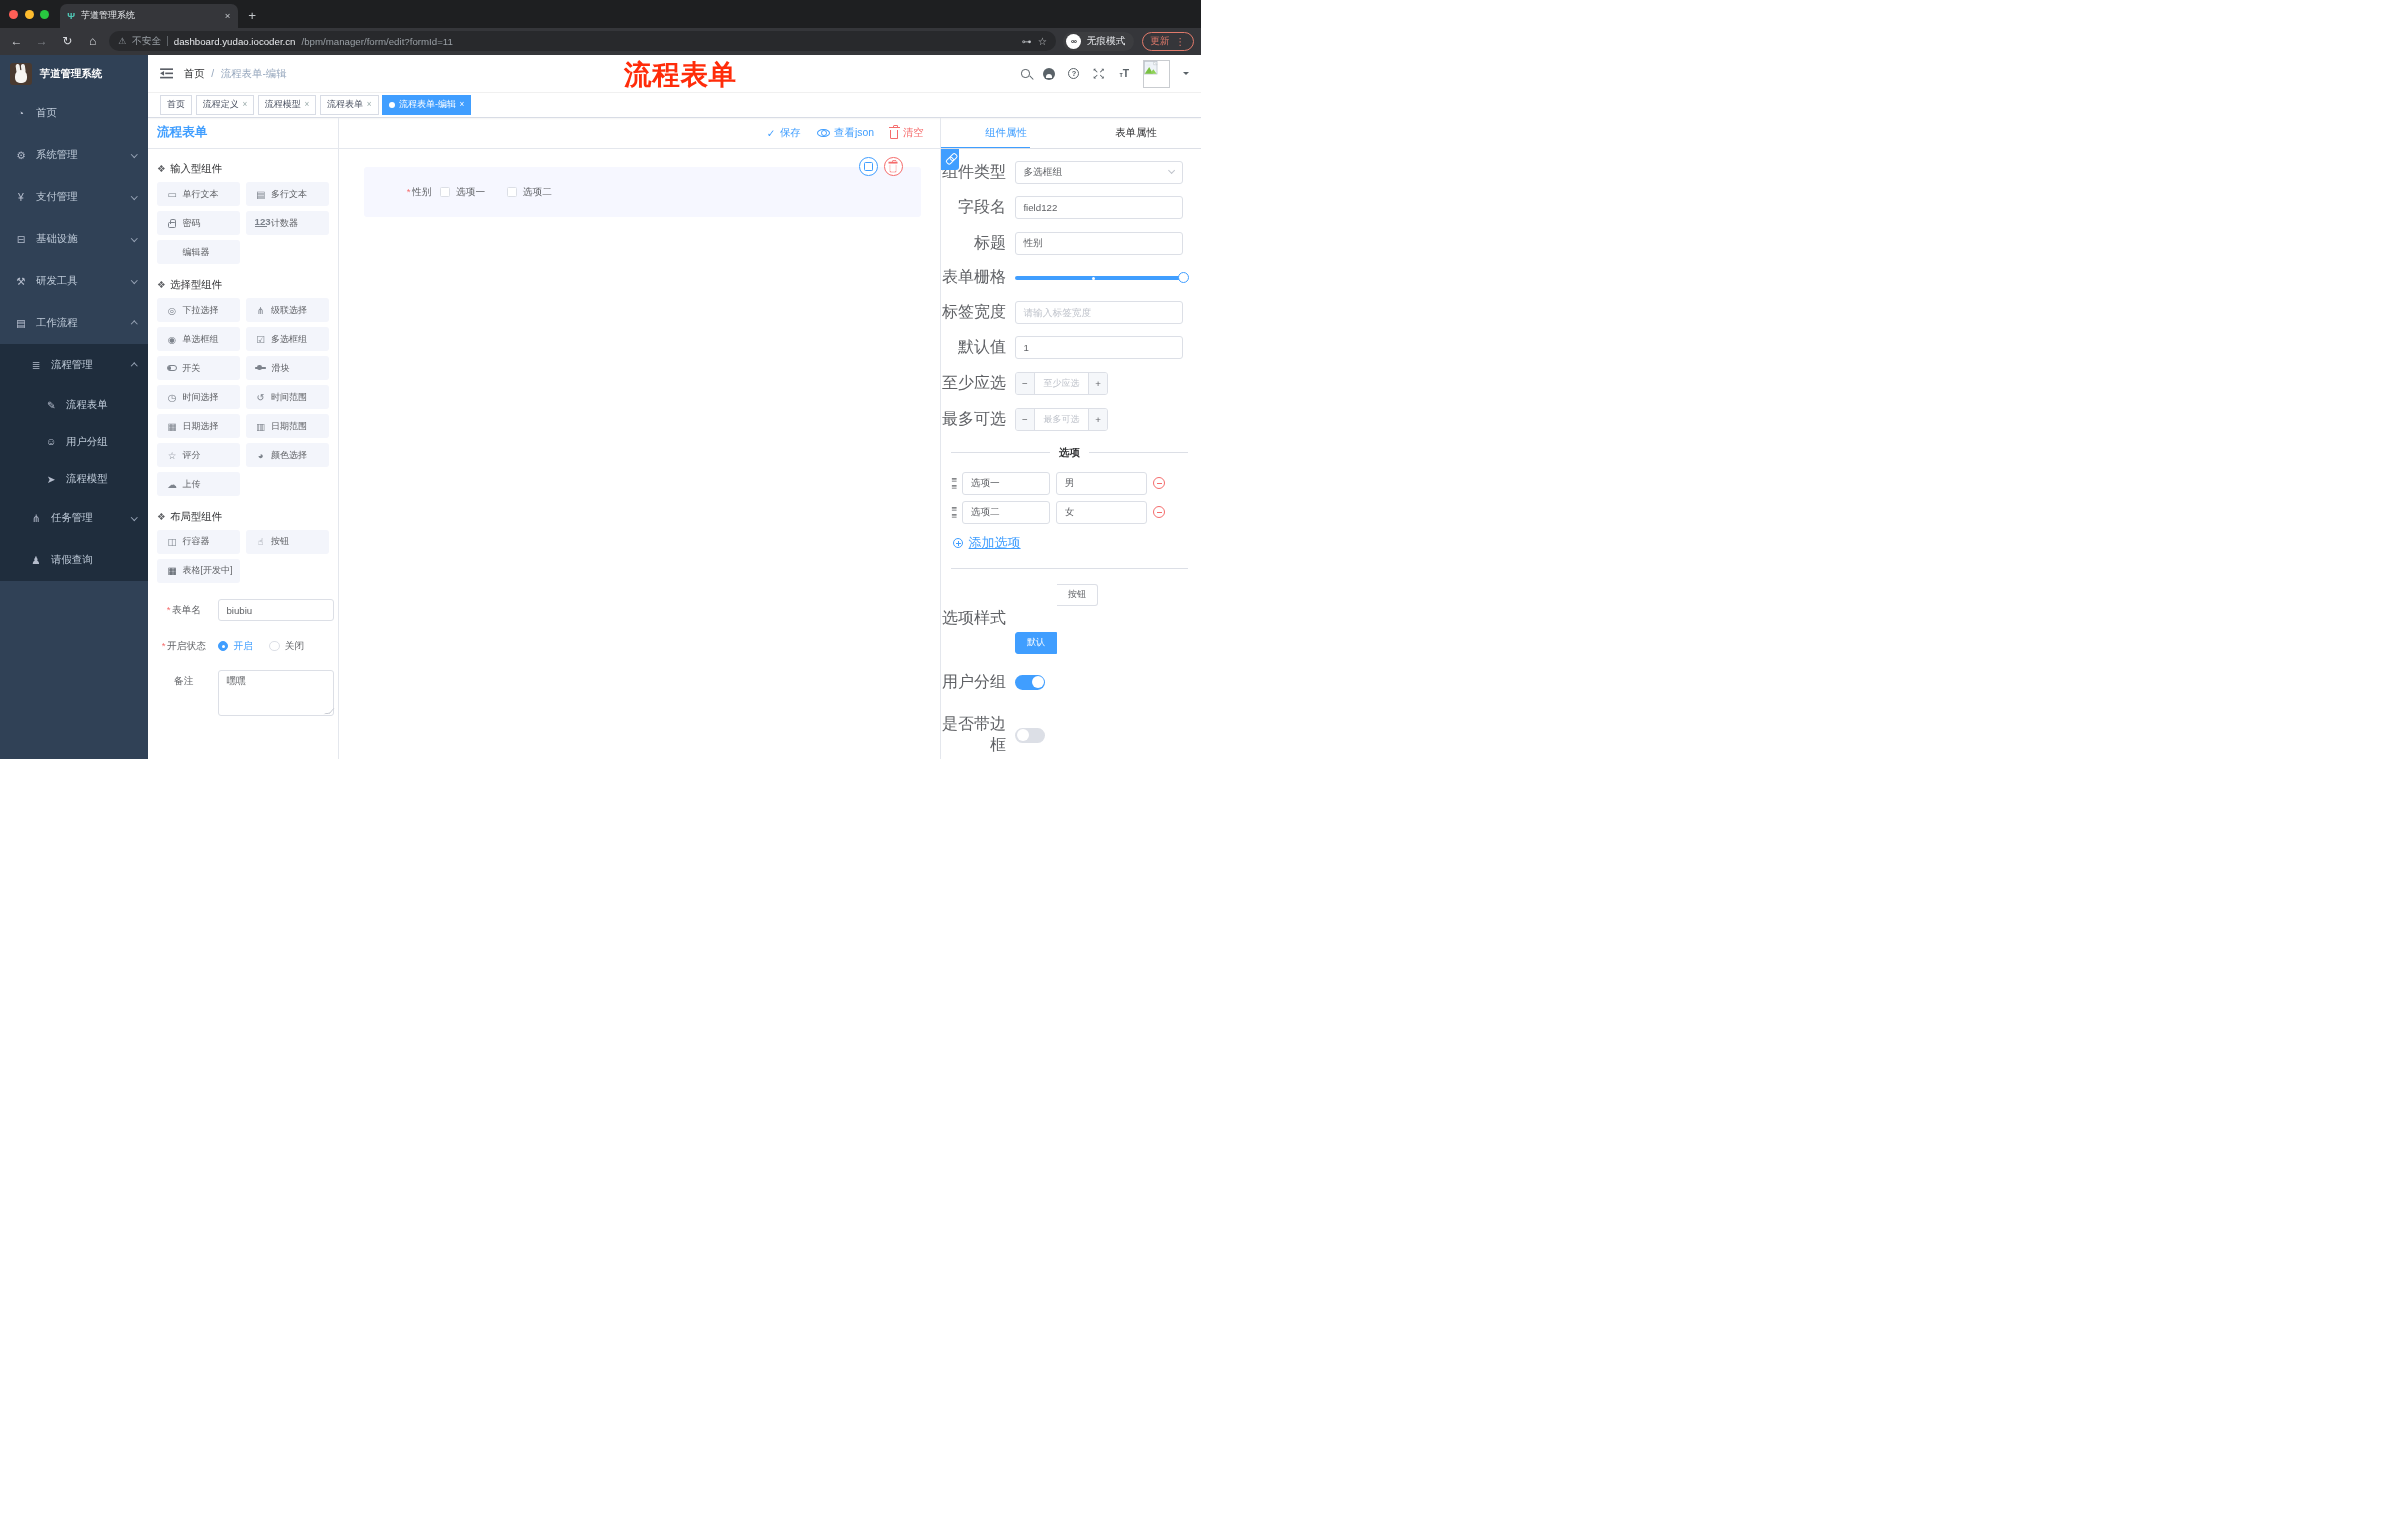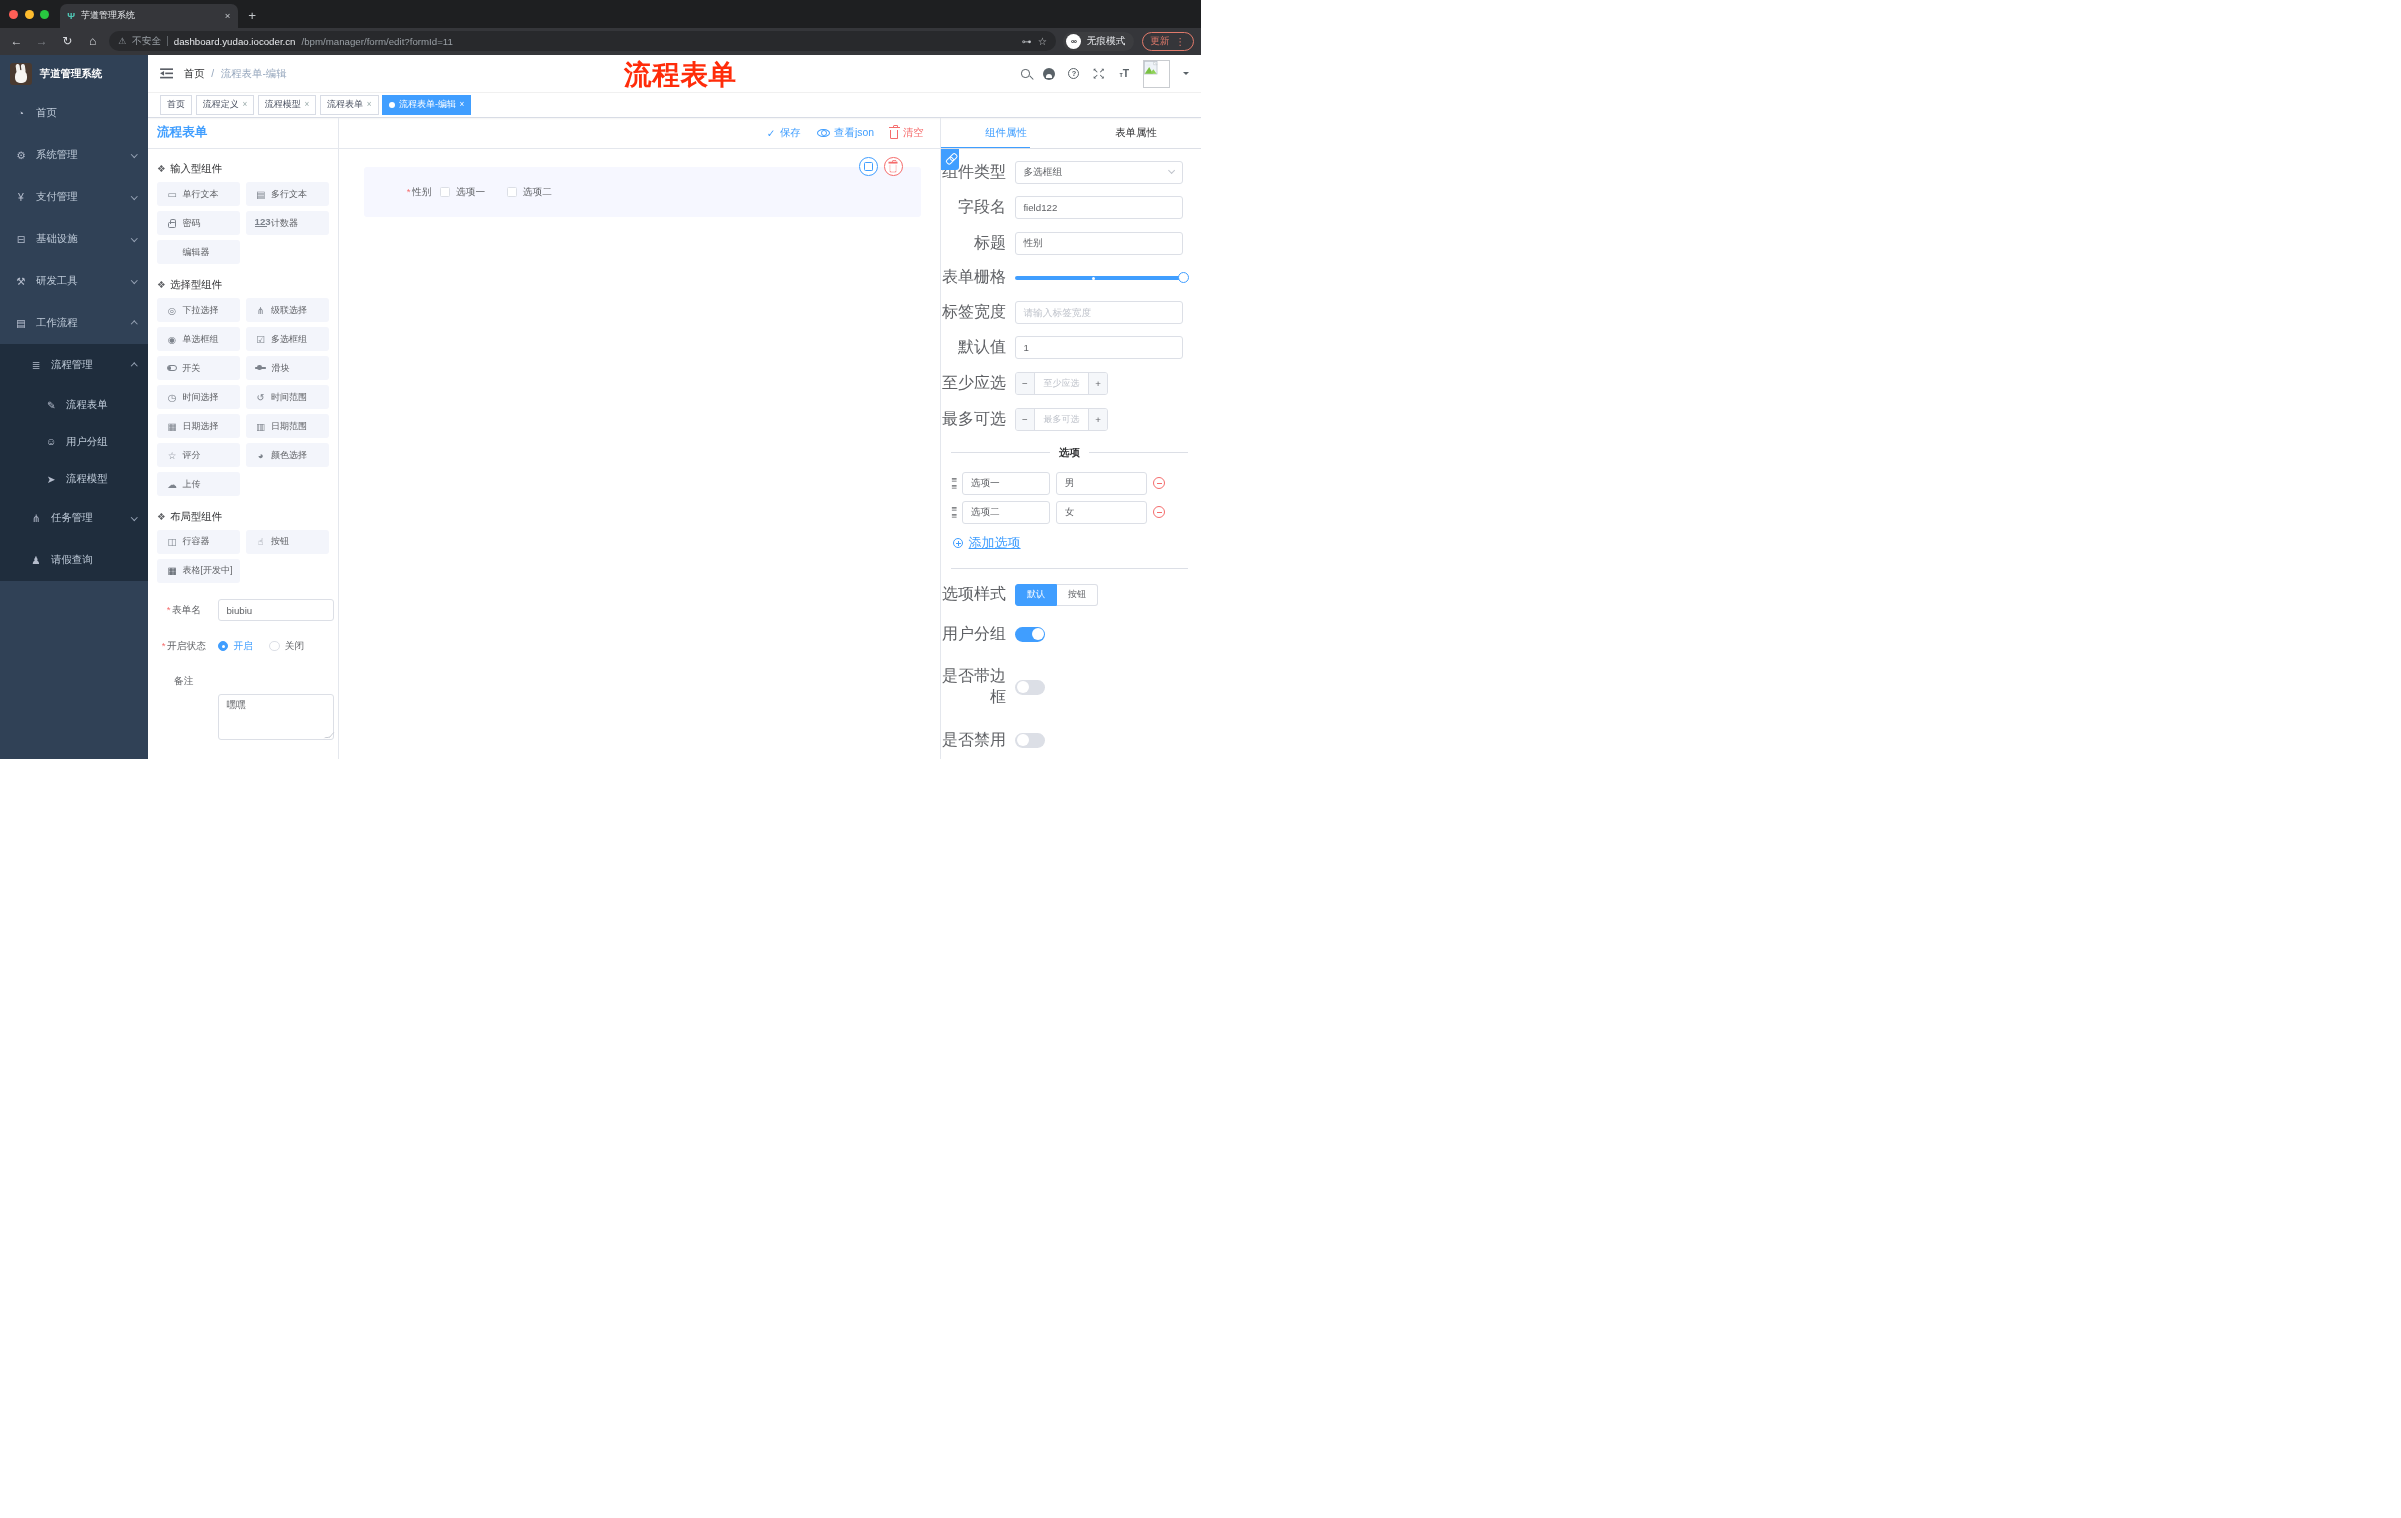--- a/index.html
+++ b/index.html
@@ -106,21 +106,21 @@
   .req { color:#f56c6c; margin-right:1.5px; }
   .tin { height:22px; border:0.7px solid #dcdfe6; border-radius:3px; font-size:9.7px; color:#606266; padding:0 7.4px; width:116px; font-family:inherit; }
   .tin::placeholder { color:#c0c4cc; }
   .radios { display:flex; align-items:center; gap:16.3px; line-height:22px; }
   .radio { display:flex; align-items:center; gap:5.2px; cursor:pointer; }
   .rdot { width:10.4px; height:10.4px; border-radius:50%; flex:none; }
   .rdot.on { background:#409eff; border:0.7px solid #409eff; position:relative; }
   .rdot.on::after { content:''; position:absolute; left:3px; top:3px; width:3px; height:3px; border-radius:50%; background:#fff; }
   .rdot.off { background:#fff; border:0.7px solid #dcdfe6; }
   .radio .on-lb { color:#409eff; }
-  .tarea { width:116px; height:46px; border:0.7px solid #dcdfe6; border-radius:3px; font-size:9.7px; color:#606266; padding:3.7px 7.4px; resize:none; font-family:inherit; position:relative;margin-top:24px; }
+  .tarea { width:116px; height:46px; border:0.7px solid #dcdfe6; border-radius:3px; font-size:9.7px; color:#606266; padding:3.7px 7.4px; resize:none; font-family:inherit; position:relative; }
   .ta-wrap { position:relative; }
   .ta-wrap::after { content:''; position:absolute; right:2.2px; bottom:3.7px; width:5.2px; height:5.2px; border-right:1.1px solid #c0c4cc; border-bottom:1.1px solid #c0c4cc; transform:skew(-45deg) rotate(-8deg); clip-path:polygon(100% 0,100% 100%,0 100%); }
 
   
   .canvas { flex:1; display:flex; flex-direction:column; min-width:0; }
   .cv-toolbar { height:30.5px; border-bottom:0.7px solid #e4e7ed; display:flex; align-items:center; justify-content:flex-end; gap:16.3px; padding:0 16.3px; font-size:10.4px; }
   .tbtn { display:flex; align-items:center; gap:4.5px; cursor:pointer; color:#409eff; }
   .tbtn.red { color:#f56c6c; }
   .icon-eye { width:12.6px; height:8.2px; border:1.2px solid #409eff; border-radius:50%; position:relative; }
   .icon-eye::after { content:''; position:absolute; left:3px; top:0.7px; width:3.7px; height:3.7px; border:1.2px solid #409eff; border-radius:50%; }
@@ -183,21 +183,21 @@
   .minus::after { content:''; position:absolute; left:2.2px; top:4.5px; width:5.2px; height:1.2px; background:#f56c6c; }
   .addopt { display:flex; align-items:center; gap:5.2px; color:#409eff; font-size:13px; margin:10.4px 0 0 12px; cursor:pointer;text-decoration:underline; }
   .plus { width:10.4px; height:10.4px; border:1px solid #409eff; border-radius:50%; position:relative; flex:none; }
   .plus::before { content:''; position:absolute; left:2.1px; top:4.1px; width:4.8px; height:1px; background:#409eff; }
   .plus::after { content:''; position:absolute; left:4.1px; top:2.1px; width:1px; height:4.8px; background:#409eff; }
   .hr { height:0.7px; background:#dcdfe6; margin:16.3px 0 15px 10.4px; }
   .btngroup { display:flex; }
   .bg-btn { height:21.5px; padding:0 11px; border:0.7px solid #dcdfe6; font-size:9px; display:flex; align-items:center; cursor:pointer; color:#606266; background:#fff; }
   .bg-btn.first { border-radius:3px 0 0 3px; }
   .bg-btn.last { border-radius:0 3px 3px 0; border-left:none; }
-  .bg-btn.on { background:#409eff; border-color:#409eff; color:#fff; }
+  .bg-btn.on { background:#409eff; border-color:#409eff; color:#fff;margin-top:48px; }
   .swrow { margin-bottom:21.5px; }
   .switch { width:30px; height:15px; border-radius:7.4px; position:relative; cursor:pointer; }
   .switch.on { background:#409eff; }
   .switch.off { background:#dcdfe6; }
   .switch::after { content:''; position:absolute; top:1.5px; width:12px; height:12px; border-radius:50%; background:#fff; }
   .switch.on::after { right:1.5px; }
   .switch.off::after { left:1.5px; }
 </style>
 </head>
 <body>

